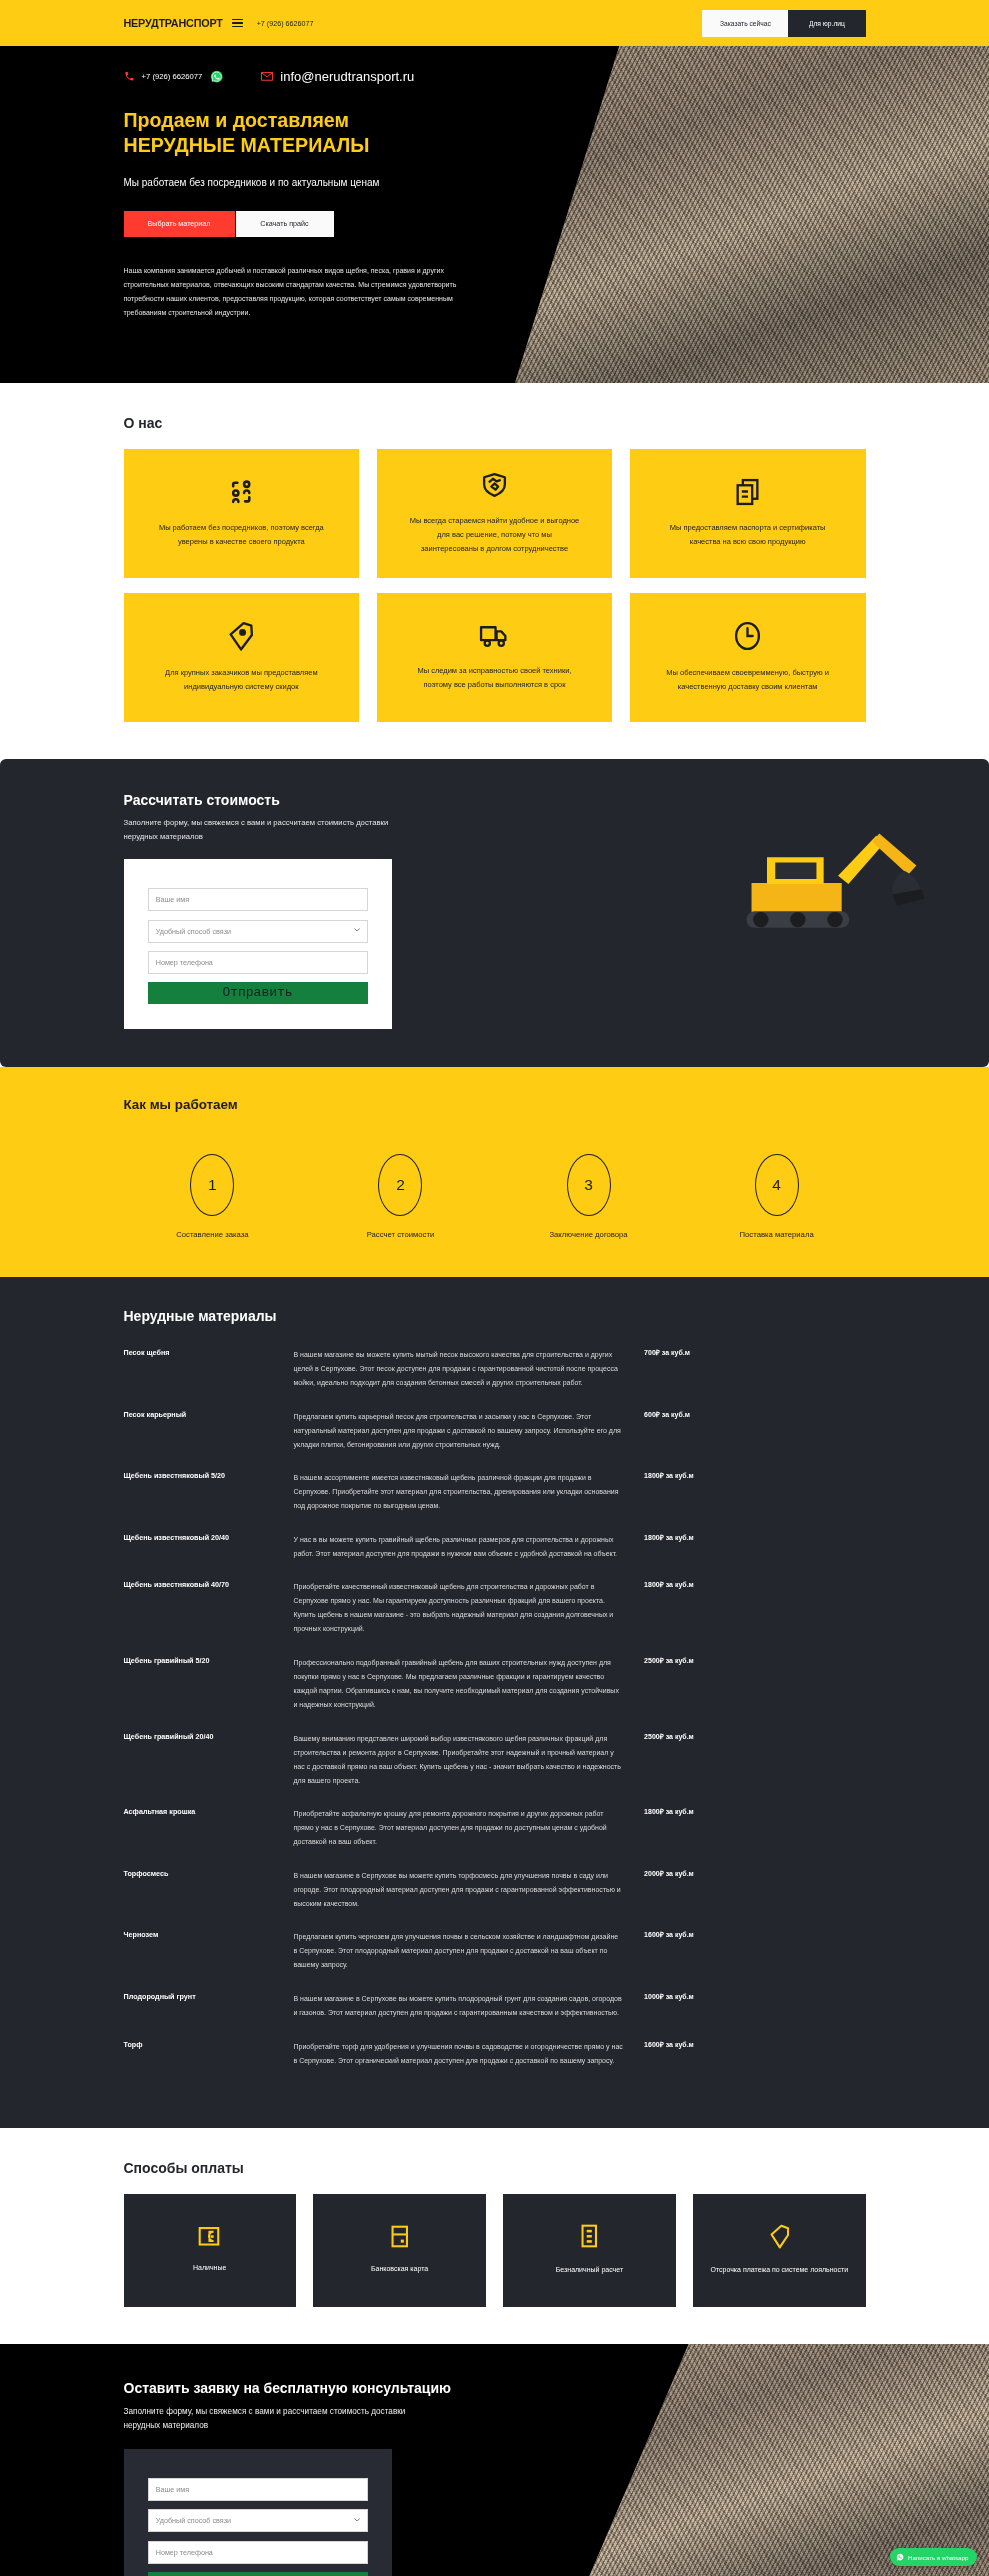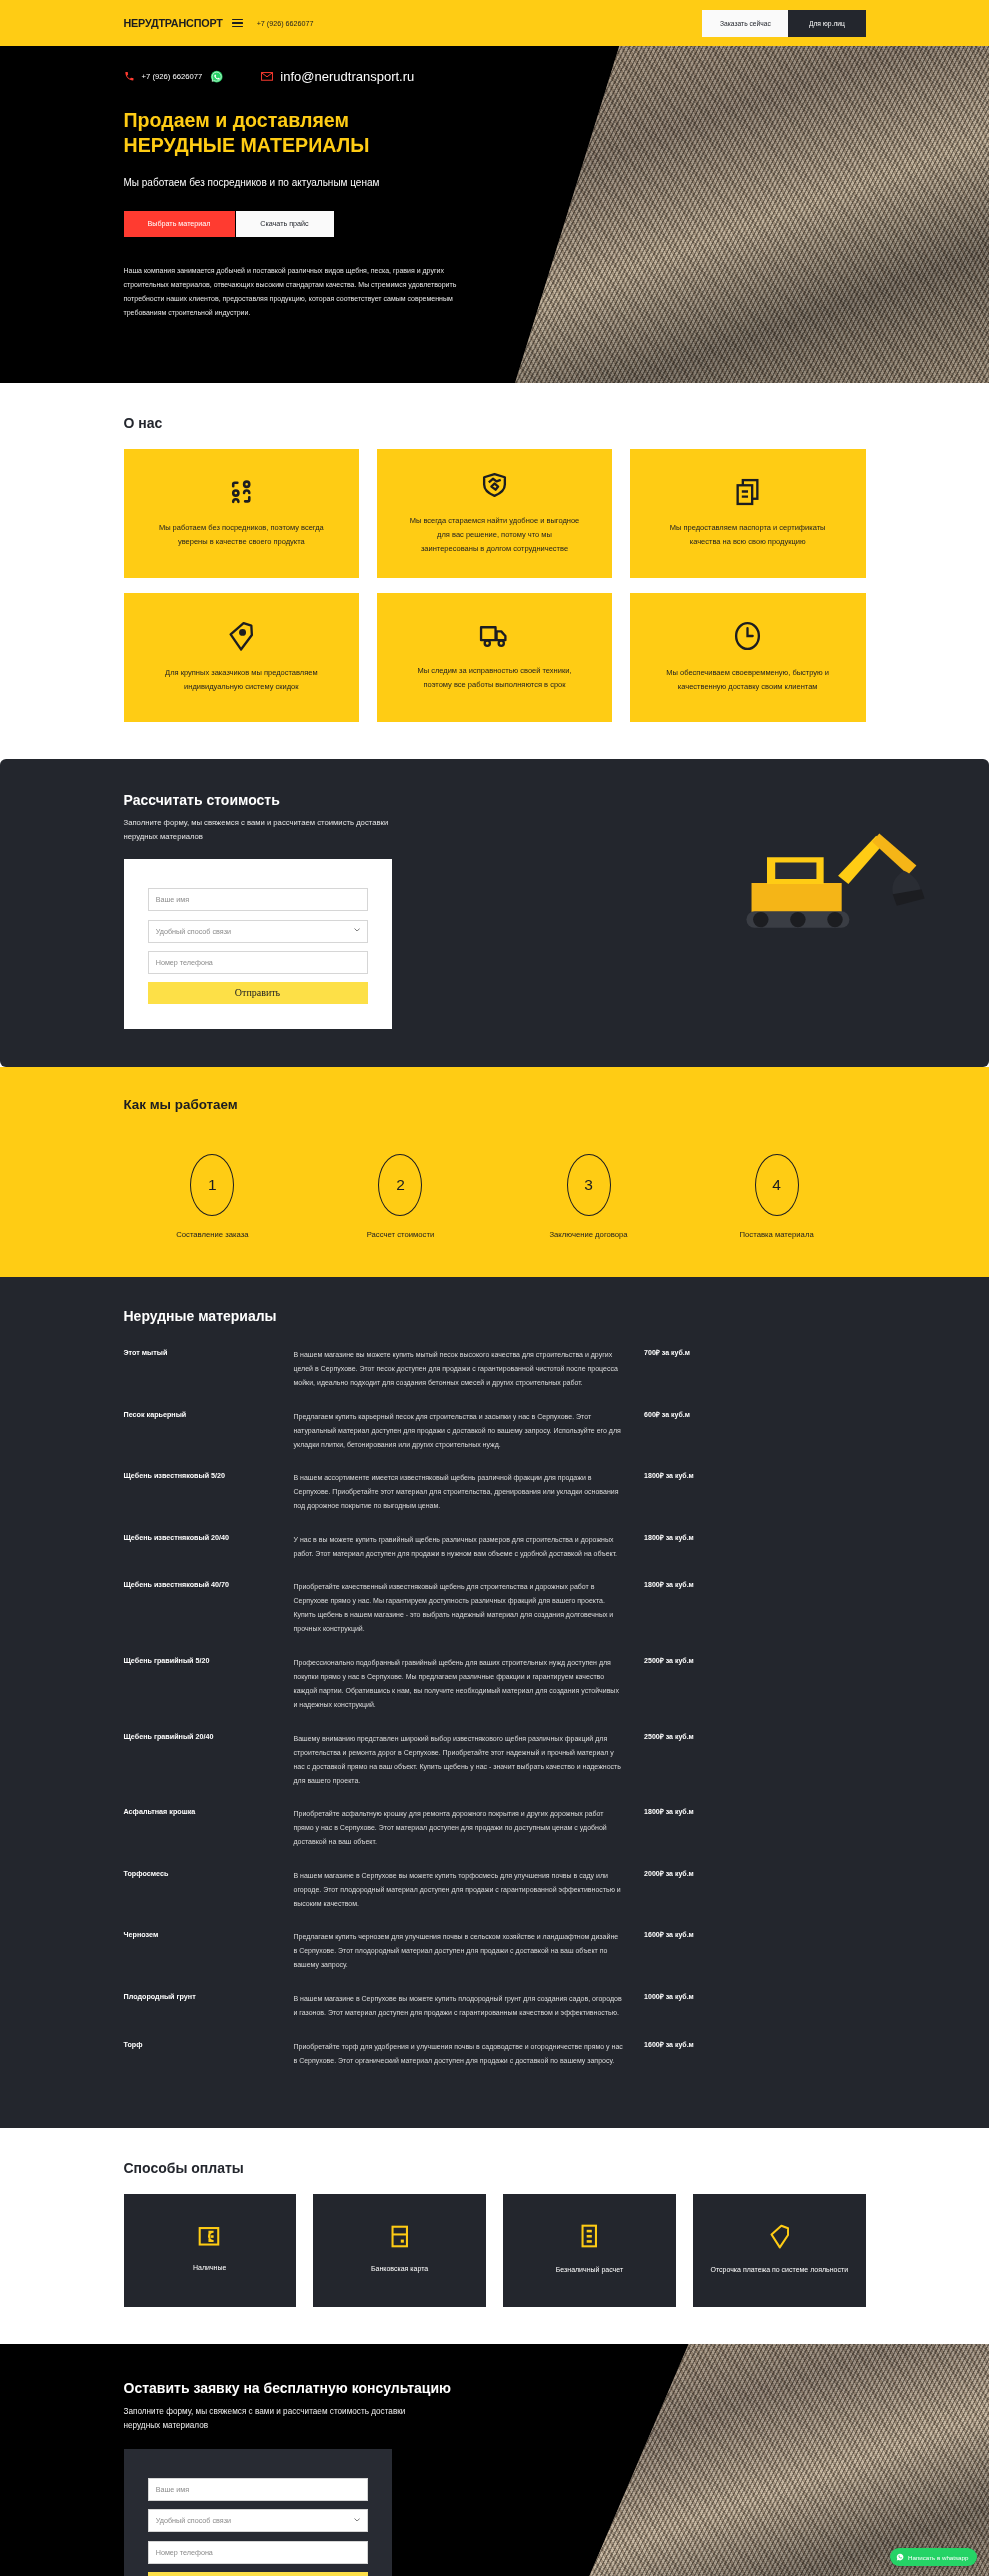--- a/index.html
+++ b/index.html
@@ -116,22 +116,22 @@
     font-family:inherit; font-size:7.2px; color:#23262d; padding:0 7.2px;
     margin-bottom:8.2px; display:block;
   }
   .fld::placeholder { color:#8b8b8b; }
   .sel-wrap { position:relative; }
   .sel-wrap .chev {
     position:absolute; right:7.2px; top:8.2px; width:6.2px; height:3.6px;
     pointer-events:none;
   }
   .btn-submit {
-    width:100%; height:21.6px; background:#fde047; border:none;
-    font-family:Liberation Serif, serif; font-size:10px; color:#1c1d21; cursor:pointer;
+    width:100%; height:21.6px; background:#15803d; border:none;
+    font-family:Liberation Mono, monospace; font-size:13px; color:#1c1d21; cursor:pointer;
   }
   .excavator {
     position:absolute; right:26px; top:20.6px; width:289px; height:170px; z-index:1;
   }
 
   
   .how { background:#FFCC14; padding:30px 0 36px; }
   .how-title { font-size:13.4px; font-weight:bold; color:#1c1d21; margin-bottom:42px; }
   .steps { display:grid; grid-template-columns:repeat(4,1fr); gap:10.3px; }
   .step { display:flex; flex-direction:column; align-items:center; }
@@ -367,21 +367,21 @@
       </div>
     </div>
   </div>
 </section>
 
 <section class="materials">
   <div class="wrap">
     <h2 class="sec-title">Нерудные материалы</h2>
     <div id="materials-list">
         <div class="mrow">
-          <div class="mname">Этот мытый</div>
+          <div class="mname">Песок щебня</div>
           <div class="mdesc">В нашем магазине вы можете купить мытый песок высокого качества для строительства и других целей в Серпухове. Этот песок доступен для продажи с гарантированной чистотой после процесса мойки, идеально подходит для создания бетонных смесей и других строительных работ.</div>
           <div class="mprice">700₽ за куб.м</div>
         </div>
         <div class="mrow">
           <div class="mname">Песок карьерный</div>
           <div class="mdesc">Предлагаем купить карьерный песок для строительства и засыпки у нас в Серпухове. Этот натуральный материал доступен для продажи с доставкой по вашему запросу. Используйте его для укладки плитки, бетонирования или других строительных нужд.</div>
           <div class="mprice">600₽ за куб.м</div>
         </div>
         <div class="mrow">
           <div class="mname">Щебень известняковый 5/20</div>

